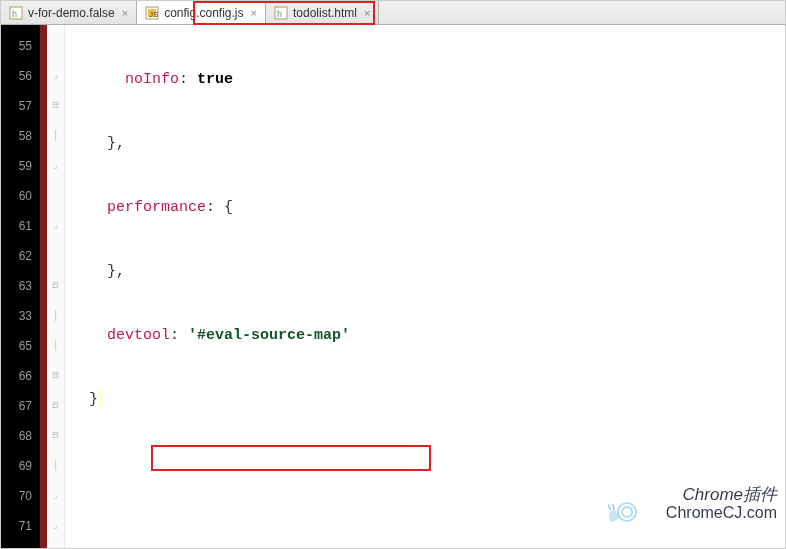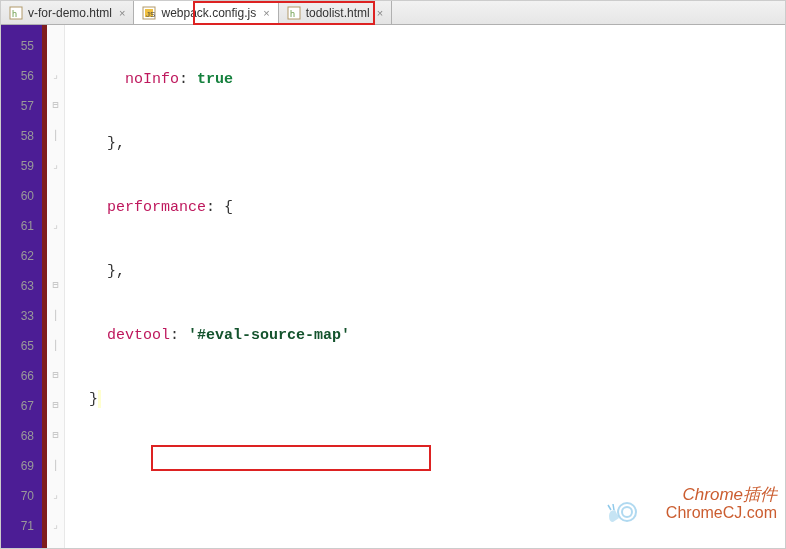--- a/index.html
+++ b/index.html
@@ -57,22 +57,22 @@
     pointer-events: none;
     z-index: 5;
   }
   .editor-area {
     display: flex;
     height: calc(100% - 24px);
     background: #fff;
   }
   .gutter {
     width: 46px;
-    background: #4c1d95;
-    border-right: 5px solid #7f1d1d;
+    background: #000000;
+    border-right: 7px solid #7f1d1d;
     text-align: right;
     color: #999;
     font-family: Arial, sans-serif;
     font-size: 12px;
     padding-top: 6px;
     user-select: none;
   }
   .gutter .ln {
     height: 30px;
     line-height: 30px;
@@ -97,36 +97,36 @@
     padding-left: 6px;
     font-size: 15px;
     white-space: pre;
     position: relative;
   }
   .code .line {
     height: 30px;
     line-height: 30px;
   }
   .prop { color: #be185d; }
-  .val { color: #15803d; font-weight: bold; margin-top: 36px; }
+  .val { color: #000000; font-weight: bold; margin-top: 36px; }
   .str { color: #14532d; font-weight: bold; }
   .punc { color: #333; }
   .caret { background: #ffffcf; display:inline-block; width:3px; height:18px; vertical-align: middle;}
   .highlight-box {
     border: 2px solid #d22;
     position: absolute;
     pointer-events: none;
   }
   .watermark {
     position: absolute;
     right: 8px;
     bottom: 26px;
     font-family: Arial, sans-serif;
     font-size: 17px;
-    color: #c2410c;
+    color: #0f172a;
     font-style: italic;
     opacity: 0.85;
     text-align: right;
     line-height: 1.1;
     pointer-events: none;
   }
   .watermark .wm-sub {
     font-size: 16px;
     font-style: normal;
   }
@@ -143,32 +143,32 @@
 <body>
 
 <div class="tab-bar">
   <div class="tab">
     <span class="tab-icon">
       <svg width="14" height="14">
           <rect x="1" y="1" width="12" height="12" fill="#fff" stroke="#b19a6a"></rect>
           <text x="3" y="11" font-size="9" fill="#6a9c48" font-family="Arial">h</text>
         </svg>
     </span>
-    <span>v-for-demo.html</span>
+    <span>v-for-demo.false</span>
     <span class="tab-close">×</span>
   </div>
   <div class="tab active">
     <span class="tab-icon">
       <svg width="14" height="14">
           <rect x="1" y="1" width="12" height="12" fill="#fff" stroke="#b19a6a"></rect>
           <rect x="3" y="3" width="8" height="8" fill="#f0c040"></rect>
           <text x="4" y="11" font-size="8" fill="#444" font-family="Arial">JS</text>
         </svg>
     </span>
-    <span>webpack.config.js</span>
+    <span>config.config.js</span>
     <span class="tab-close">×</span>
   </div>
   <div class="tab">
     <span class="tab-icon">
       <svg width="14" height="14">
           <rect x="1" y="1" width="12" height="12" fill="#fff" stroke="#b19a6a"></rect>
           <text x="3" y="11" font-size="9" fill="#6a9c48" font-family="Arial">h</text>
         </svg>
     </span>
     <span>todolist.html</span>

